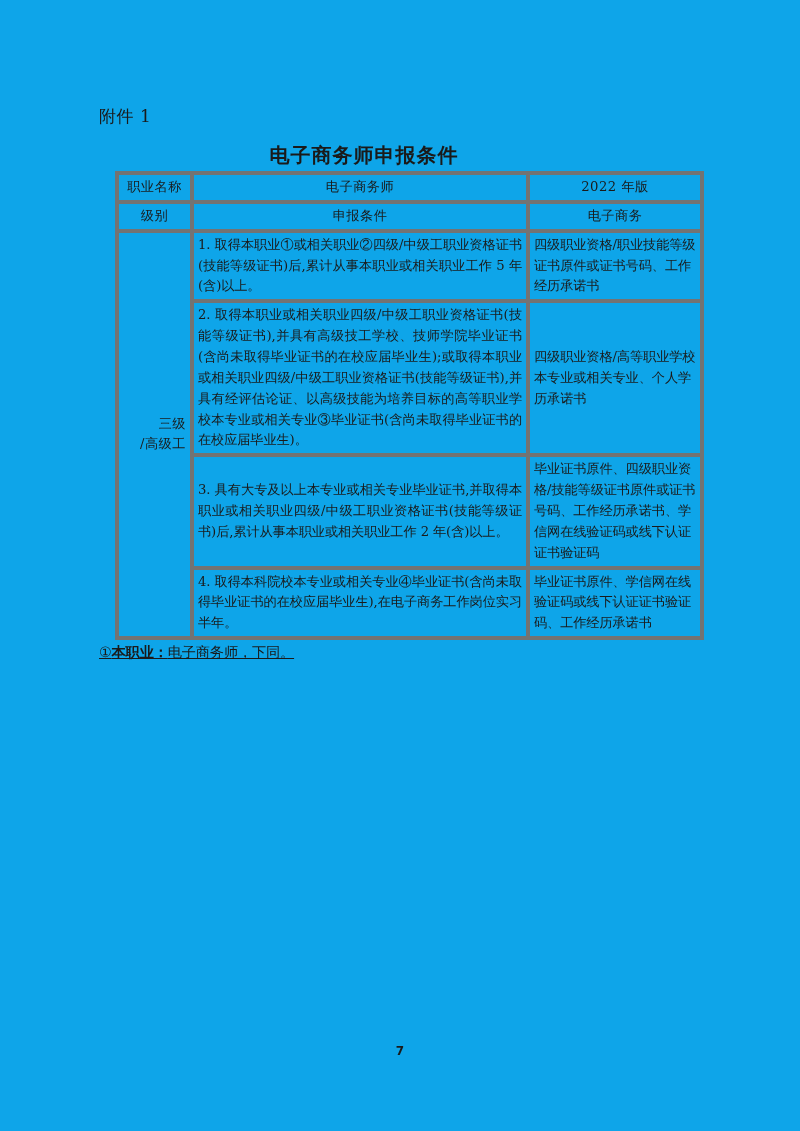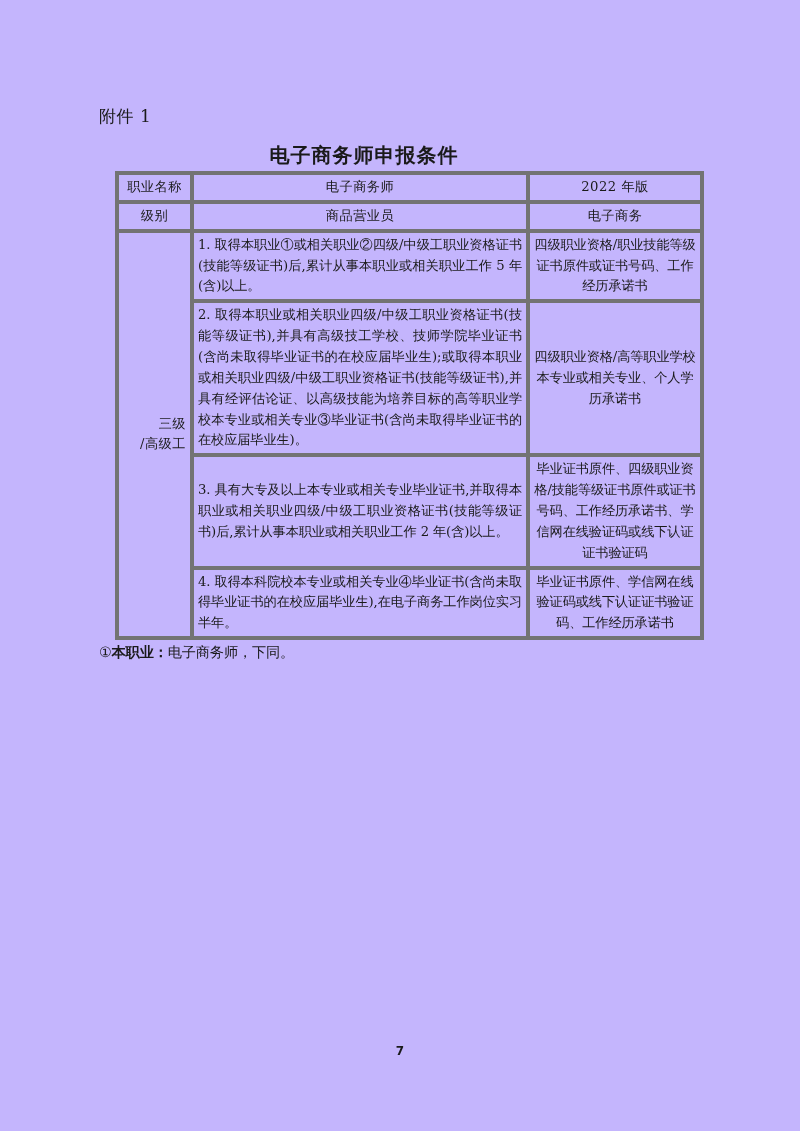--- a/index.html
+++ b/index.html
@@ -8,21 +8,21 @@
     background: #ffffff;
   }
   body {
     font-family: "DejaVu Serif", "Liberation Serif", serif;
     color: #1a1a1a;
   }
   .page {
     position: relative;
     width: 800px;
     height: 1131px;
-    background: #c4b5fd;
+    background: #0ea5e9;
     overflow: hidden;
     box-sizing: border-box;
   }
 
   
   .attachment-label {
     position: absolute;
     left: 99px;
     top: 108px;
     font-size: 17px;
@@ -76,21 +76,21 @@
     line-height: 1.6;
   }
   td.c-cond {
     text-align: justify;
     text-align-last: left;
     vertical-align: top;
     padding: 4px 4px 5px 5px;
     letter-spacing: -0.1px;
   }
   td.c-mat {
-    text-align: center;
+    text-align: left;
     vertical-align: middle;
     padding: 4px 3px 5px 4px;
     letter-spacing: -0.1px;
   }
 
   
   col.col-level { width: 75px; }
   col.col-a { width: 233px; }
   col.col-b { width: 103px; }
   col.col-c { width: 174px; }
@@ -103,20 +103,21 @@
     width: 602px;
     font-size: 14.2px;
     line-height: 1.62;
     text-align: justify;
     text-align-last: left;
   }
   .footnote {
     margin: 0;
     text-indent: 0;
     letter-spacing: -0.15px;
+    text-decoration: underline;
   }
   .footnote .fn-marker {
     font-weight: normal;
   }
   .footnote .fn-label {
     font-weight: bold;
   }
 
   
   .page-number {
@@ -148,21 +149,21 @@
         <col class="col-c">
       </colgroup>
       <tbody>
         <tr>
           <td class="c-head-center">职业名称</td>
           <td class="c-head-center" colspan="2">电子商务师</td>
           <td class="c-head-center">2022 年版</td>
         </tr>
         <tr>
           <td class="c-head-center">级别</td>
-          <td class="c-head-center" colspan="2">商品营业员</td>
+          <td class="c-head-center" colspan="2">申报条件</td>
           <td class="c-head-center">电子商务</td>
         </tr>
         <tr>
           <td class="c-level" rowspan="4">三级<br>/高级工</td>
           <td class="c-cond" colspan="2">1. 取得本职业①或相关职业②四级/中级工职业资格证书(技能等级证书)后,累计从事本职业或相关职业工作 5 年(含)以上。</td>
           <td class="c-mat">四级职业资格/职业技能等级证书原件或证书号码、工作经历承诺书</td>
         </tr>
         <tr>
           <td class="c-cond" colspan="2">2. 取得本职业或相关职业四级/中级工职业资格证书(技能等级证书),并具有高级技工学校、技师学院毕业证书(含尚未取得毕业证书的在校应届毕业生);或取得本职业或相关职业四级/中级工职业资格证书(技能等级证书),并具有经评估论证、以高级技能为培养目标的高等职业学校本专业或相关专业③毕业证书(含尚未取得毕业证书的在校应届毕业生)。</td>
           <td class="c-mat">四级职业资格/高等职业学校本专业或相关专业、个人学历承诺书</td>

